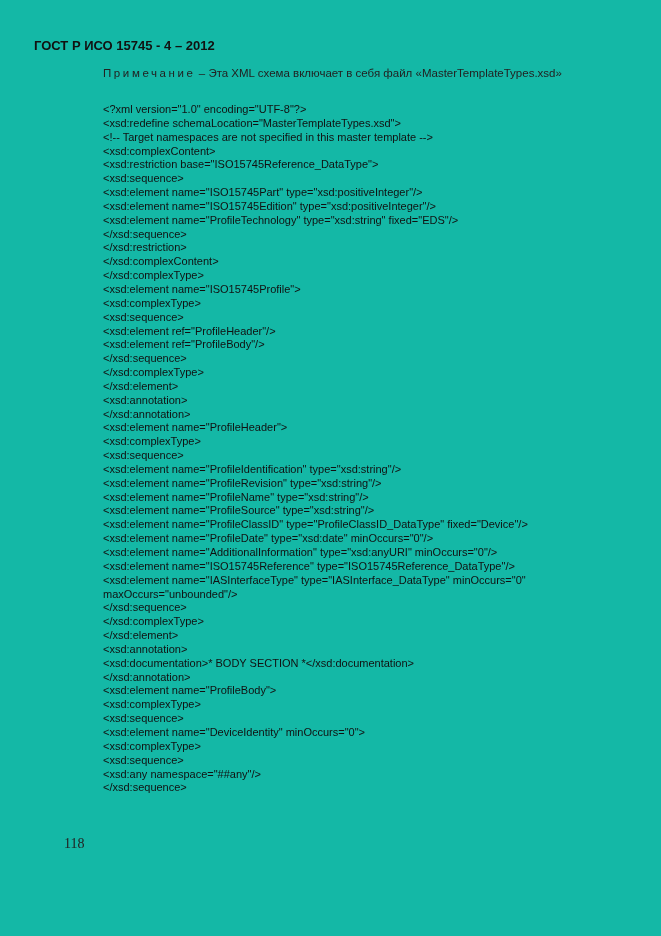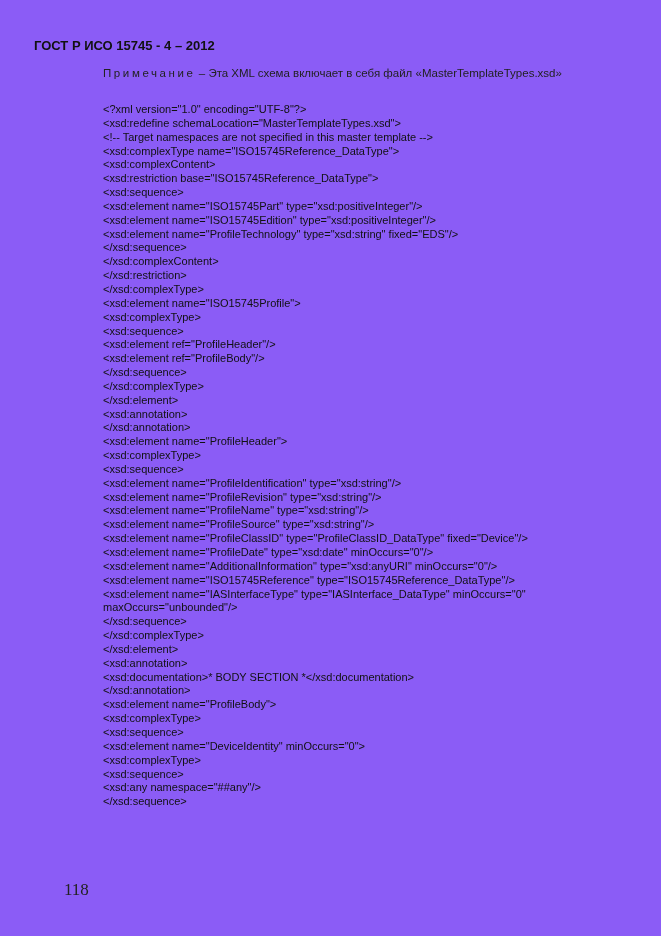--- a/index.html
+++ b/index.html
@@ -1,65 +1,64 @@
 <!DOCTYPE html>
 <html><head>
 <meta charset="utf-8">
 <style>
   html, body { margin: 0; padding: 0; background: #ffffff; }
   body { width: 661px; height: 936px; position: relative; overflow: hidden; color: #111; }
-  .page { position: absolute; left: 0; top: 0; width: 661px; height: 936px; background: #8b5cf6; }
+  .page { position: absolute; left: 0; top: 0; width: 661px; height: 936px; background: #14b8a6; }
   .doc-header {
     position: absolute; left: 34px; top: 38px;
     font-family: "Liberation Sans", "DejaVu Sans", sans-serif;
     font-weight: bold; font-size: 13px; letter-spacing: 0px; color: #111;
   }
   .note {
     position: absolute; left: 34px; top: 63px; width: 600px;
     font-family: "Liberation Sans", "DejaVu Sans", sans-serif;
     font-size: 11.5px; line-height: 20px; color: #222;
   }
   .note .line1 { padding-left: 69px; white-space: nowrap; }
   .note .spaced { letter-spacing: 2.6px; }
   .code {
     position: absolute; left: 103px; top: 103px; width: 540px;
     font-family: "Liberation Sans", "DejaVu Sans", sans-serif;
     font-size: 11px; line-height: 13.85px; color: #111;
   }
   .code-line { white-space: pre; height: 13.85px; }
   .page-number {
-    position: absolute; left: 64px; top: 880px;
+    position: absolute; left: 64px; top: 836px;
     font-family: "Liberation Serif", "DejaVu Serif", serif;
-    font-size: 17px; color: #222;
+    font-size: 14px; color: #222;
   }
 </style>
 </head>
 <body>
 
 <div class="page">
   <div class="doc-header">ГОСТ Р ИСО 15745 - 4 – 2012</div>
 
   <div class="note">
     <div class="line1"><span class="spaced">Примечание</span><span> – </span><span>Эта XML схема включает в себя файл «MasterTemplateTypes.xsd»</span></div>
   </div>
 
   <div class="code" id="code-block">
       <div class="code-line">&lt;?xml version="1.0" encoding="UTF-8"?&gt;</div>
       <div class="code-line">&lt;xsd:redefine schemaLocation="MasterTemplateTypes.xsd"&gt;</div>
       <div class="code-line">&lt;!-- Target namespaces are not specified in this master template --&gt;</div>
-      <div class="code-line">&lt;xsd:complexType name="ISO15745Reference_DataType"&gt;</div>
       <div class="code-line">&lt;xsd:complexContent&gt;</div>
       <div class="code-line">&lt;xsd:restriction base="ISO15745Reference_DataType"&gt;</div>
       <div class="code-line">&lt;xsd:sequence&gt;</div>
       <div class="code-line">&lt;xsd:element name="ISO15745Part" type="xsd:positiveInteger"/&gt;</div>
       <div class="code-line">&lt;xsd:element name="ISO15745Edition" type="xsd:positiveInteger"/&gt;</div>
       <div class="code-line">&lt;xsd:element name="ProfileTechnology" type="xsd:string" fixed="EDS"/&gt;</div>
       <div class="code-line">&lt;/xsd:sequence&gt;</div>
+      <div class="code-line">&lt;/xsd:restriction&gt;</div>
       <div class="code-line">&lt;/xsd:complexContent&gt;</div>
-      <div class="code-line">&lt;/xsd:restriction&gt;</div>
       <div class="code-line">&lt;/xsd:complexType&gt;</div>
       <div class="code-line">&lt;xsd:element name="ISO15745Profile"&gt;</div>
       <div class="code-line">&lt;xsd:complexType&gt;</div>
       <div class="code-line">&lt;xsd:sequence&gt;</div>
       <div class="code-line">&lt;xsd:element ref="ProfileHeader"/&gt;</div>
       <div class="code-line">&lt;xsd:element ref="ProfileBody"/&gt;</div>
       <div class="code-line">&lt;/xsd:sequence&gt;</div>
       <div class="code-line">&lt;/xsd:complexType&gt;</div>
       <div class="code-line">&lt;/xsd:element&gt;</div>
       <div class="code-line">&lt;xsd:annotation&gt;</div>

